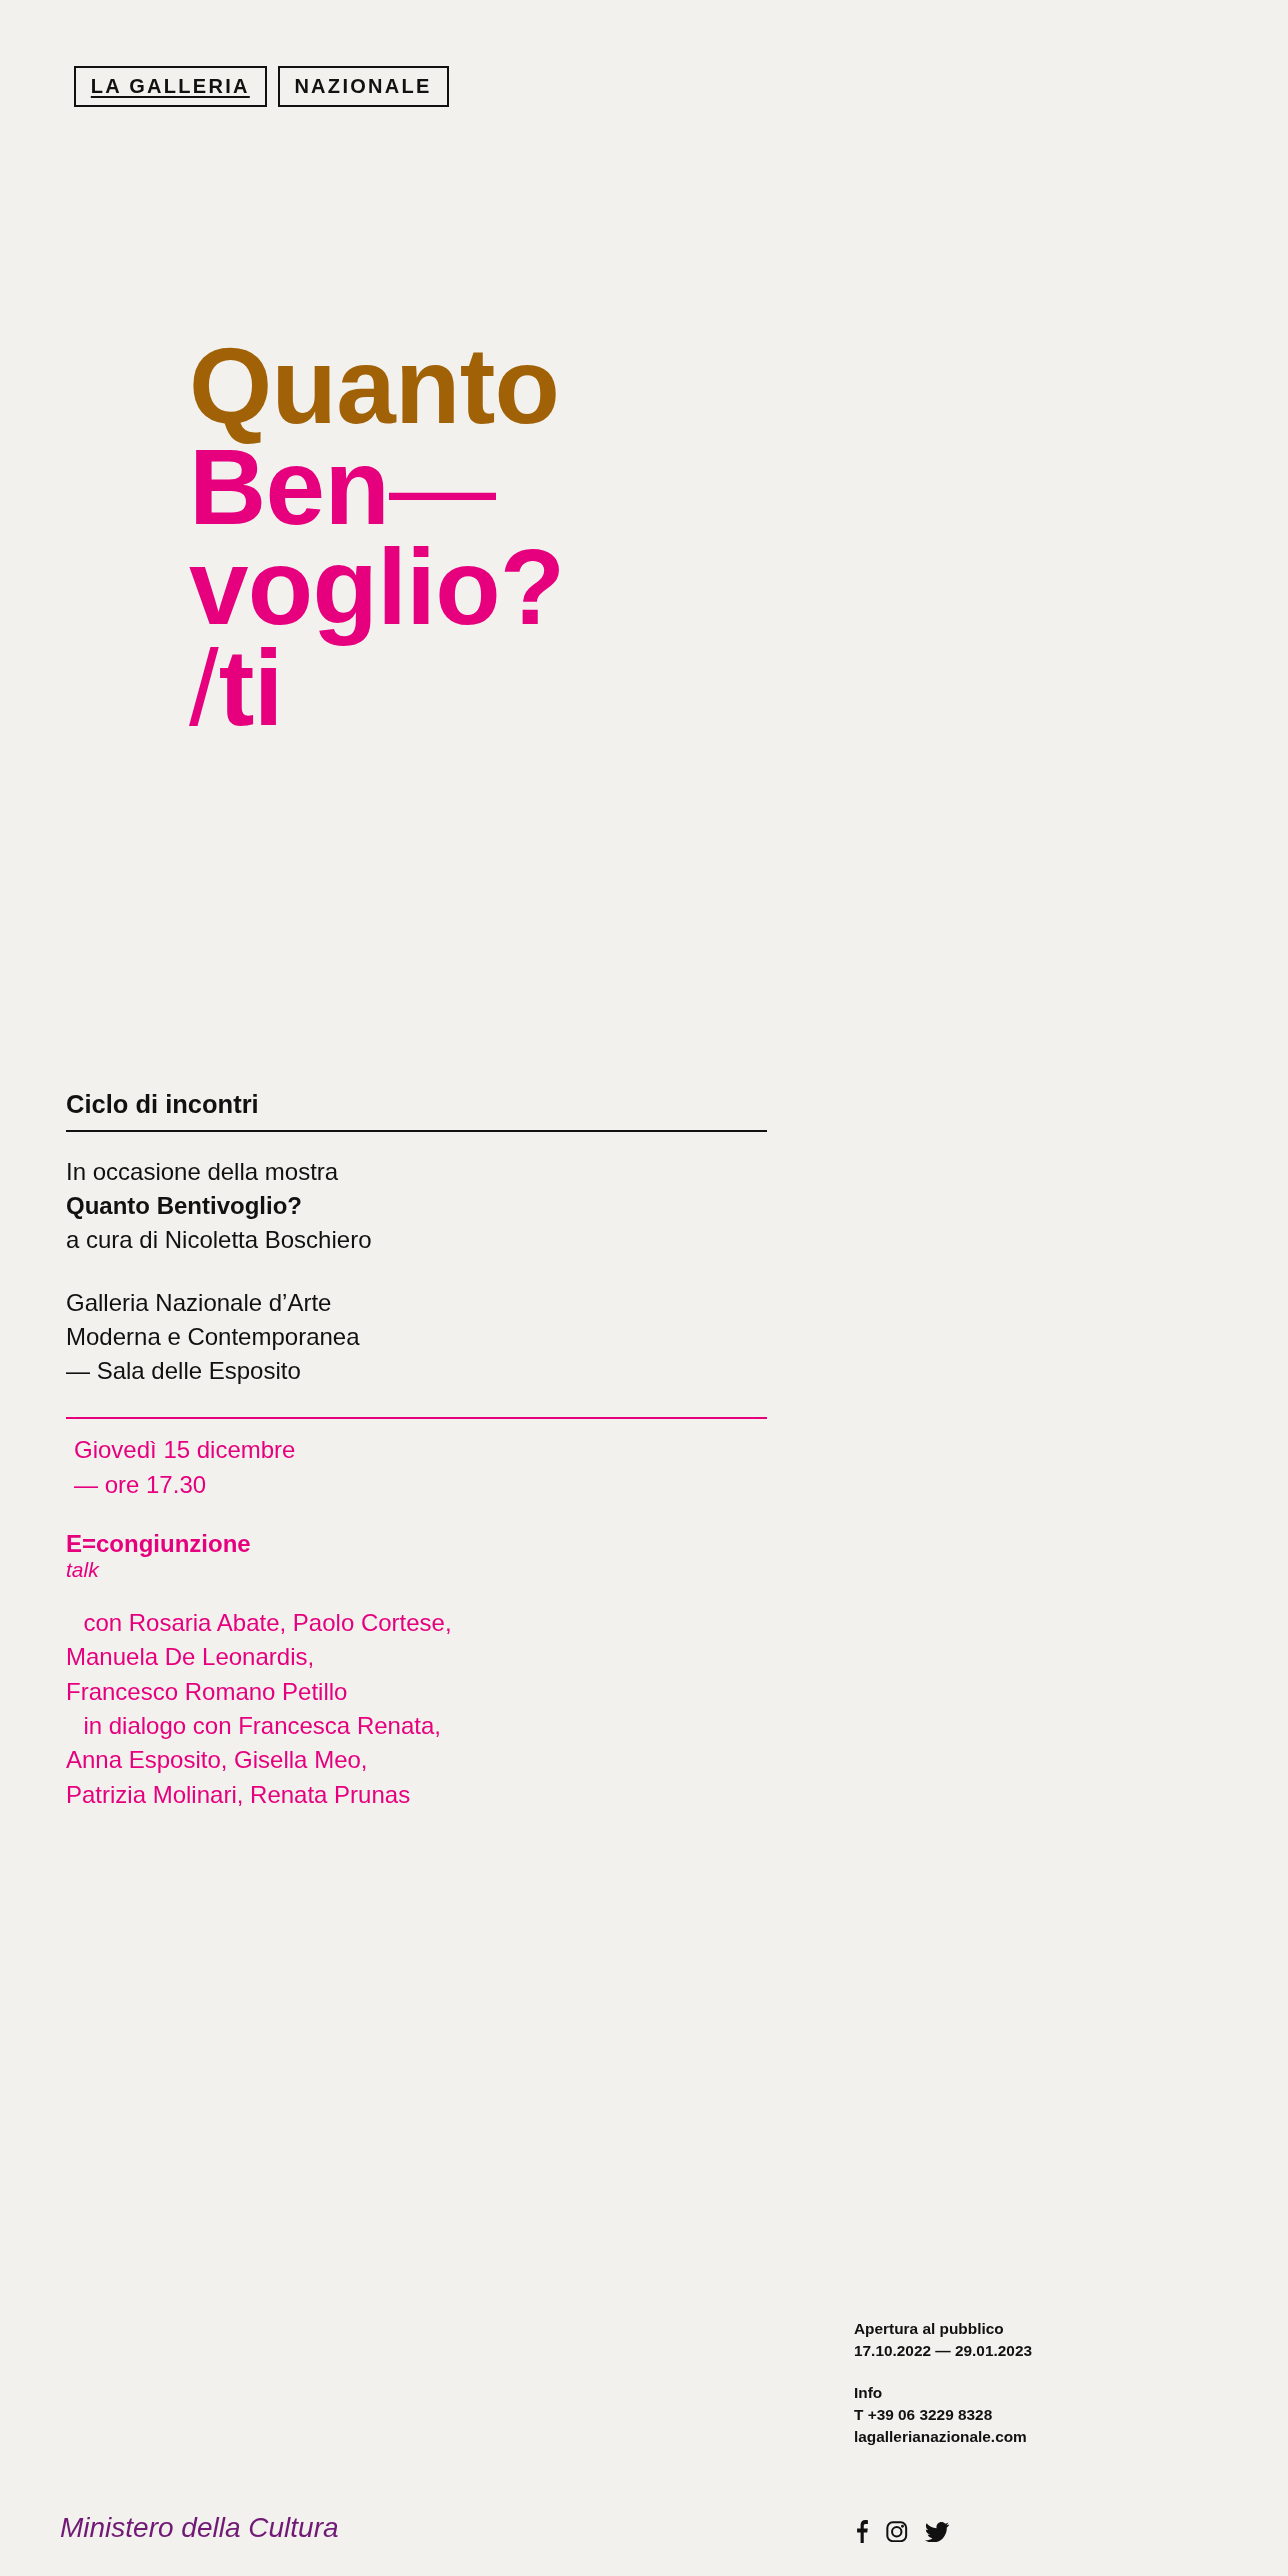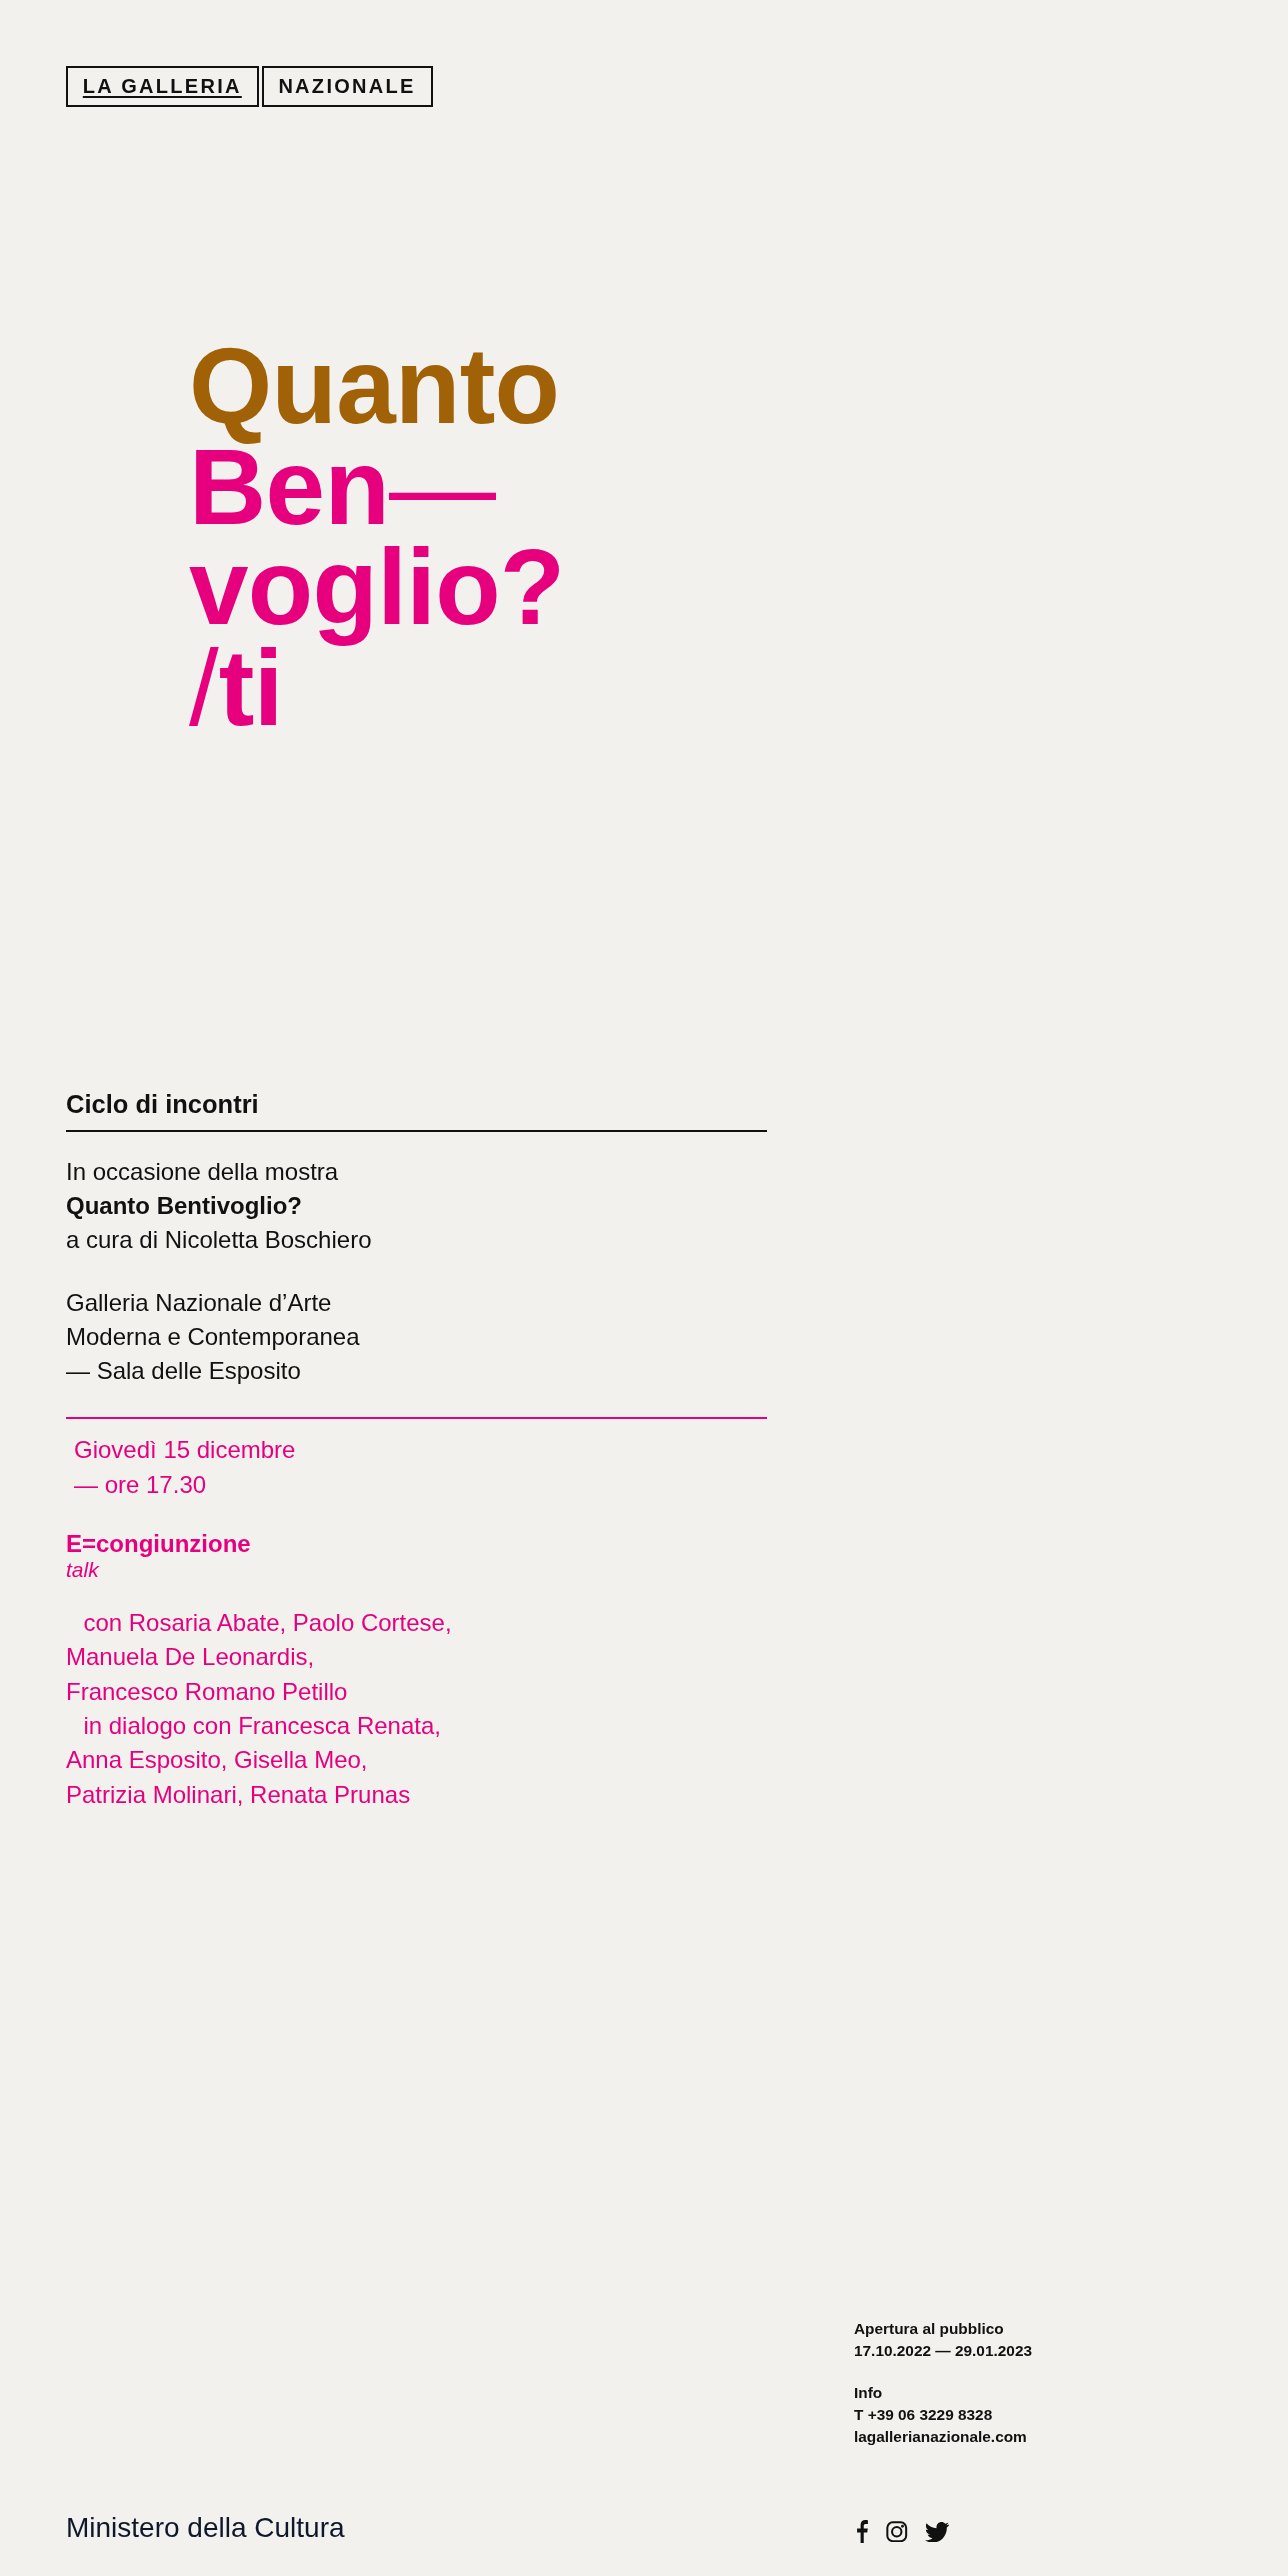--- a/index.html
+++ b/index.html
@@ -28,20 +28,21 @@
     position: absolute;
     left: 66px;
     top: 66px;
   }
   .logo-box {
     border: 2px solid #111111;
     display: inline-block;
     padding: 8px 14.8px 9.4px 14.8px;
     margin-bottom: 13.4px;
     background: transparent;
+    margin-left: 8px;
   }
   .logo-text {
     font-size: 20px;
     font-weight: bold;
     letter-spacing: 2.3px;
     line-height: 1;
     display: inline-block;
     white-space: nowrap;
   }
   .logo-underline-first {
@@ -123,26 +124,27 @@
     color: #e6007e;
     font-size: 24px;
     line-height: 1.43;
     margin: 0;
   }
   .indent { display: inline-block; width: 17.4px; }
 
   
   .ministry {
     position: absolute;
-    left: 66px;
+    left: 60px;
     top: 2512px;
     font-size: 28px;
     font-weight: 500;
-    color: #0f172a;
+    color: #701a75;
     white-space: nowrap;
+    font-style: italic;
   }
   .footer-right {
     position: absolute;
     left: 854px;
     top: 2318px;
     font-size: 15.4px;
     font-weight: bold;
     line-height: 1.45;
     color: #111111;
   }

